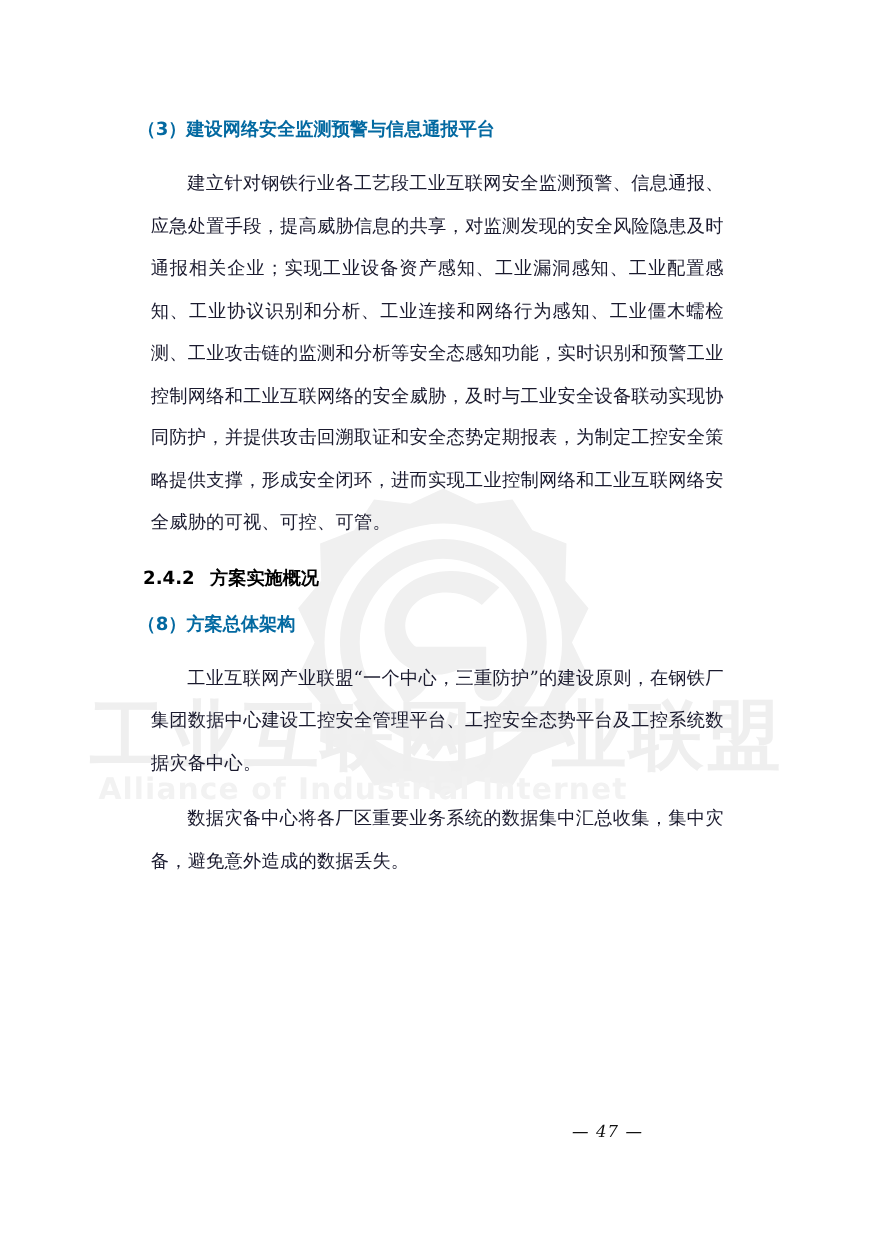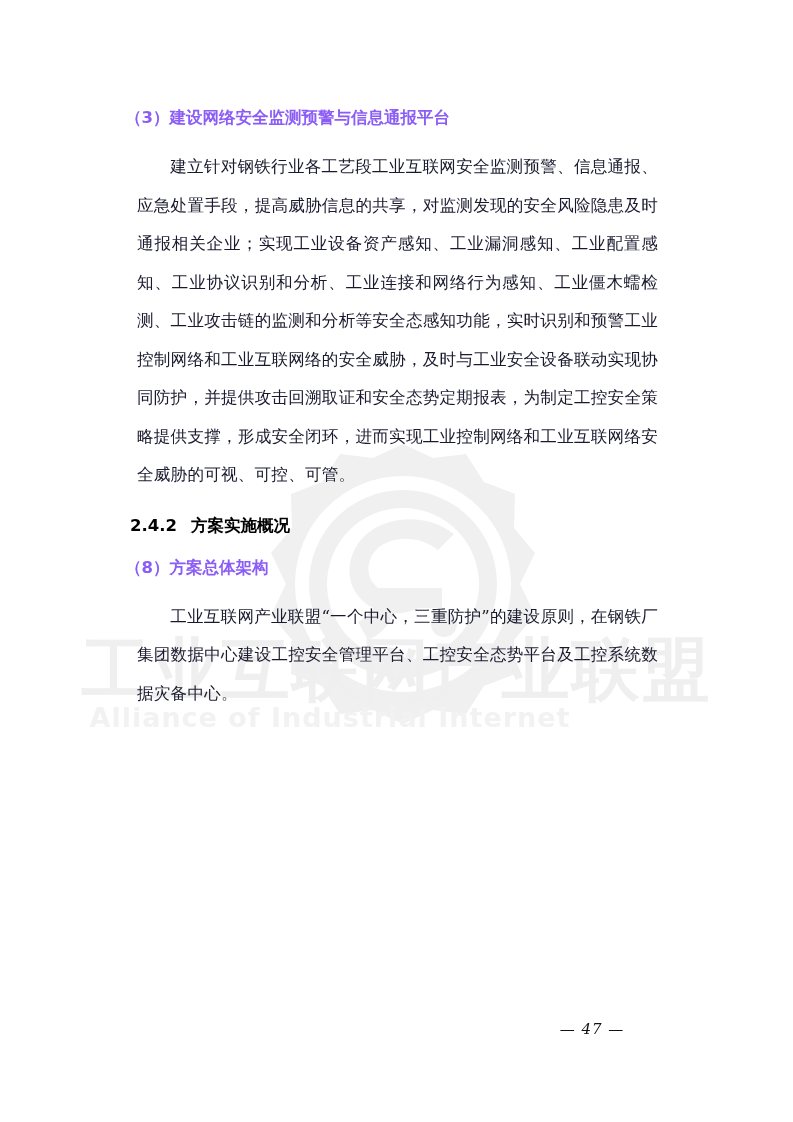--- a/index.html
+++ b/index.html
@@ -76,21 +76,21 @@
     left: 125px;
     top: 100px;
     width: 545px;
     z-index: 2;
   }
 
   .h-sub {
     font-family: "DejaVu Sans", "Liberation Sans", sans-serif;
     font-weight: bold;
     font-size: 16.5px;
-    color: #8b5cf6;
+    color: #0369a1;
     line-height: 36px;
     margin: 0;
     text-indent: 0;
     white-space: nowrap;
   }
   .h-sub.indent1 { padding-left: 0px; }
   .h-sub.indent2 { padding-left: 16px; }
 
   .h-num {
     font-family: "DejaVu Sans", "Liberation Sans", sans-serif;
@@ -118,21 +118,21 @@
     text-justify: inter-ideograph;
     text-indent: 2em;
     letter-spacing: 0.2px;
   }
 
   .folio {
     position: absolute;
     left: 0;
     top: 1020px;
     width: 664px;
-    text-align: center;
+    text-align: left;
     font-family: "DejaVu Serif", "Liberation Serif", serif;
     font-size: 15px;
     color: #111111;
     padding-right: 0px;
     z-index: 2;
   }
   .folio-inner {
     display: inline-block;
     margin-left: 520px;
     font-style: italic;
@@ -183,20 +183,21 @@
       <span class="num">2.4.2</span><span class="gap"></span><span>方案实施概况</span>
     </h3>
 
 
 
     <h3 class="h-sub indent1">（8）方案总体架构</h3>
 
     <p class="body">工业互联网产业联盟“一个中心，三重防护”的建设原则，在钢铁厂集团数据中心建设工控安全管理平台、工控安全态势平台及工控系统数据灾备中心。</p>
 
 
+    <p class="body">数据灾备中心将各厂区重要业务系统的数据集中汇总收集，集中灾备，避免意外造成的数据丢失。</p>
 
   </div>
 
   <div class="folio">
     <span class="folio-inner">— 47 —</span>
   </div>
 
 </div>
 
 </body></html>

